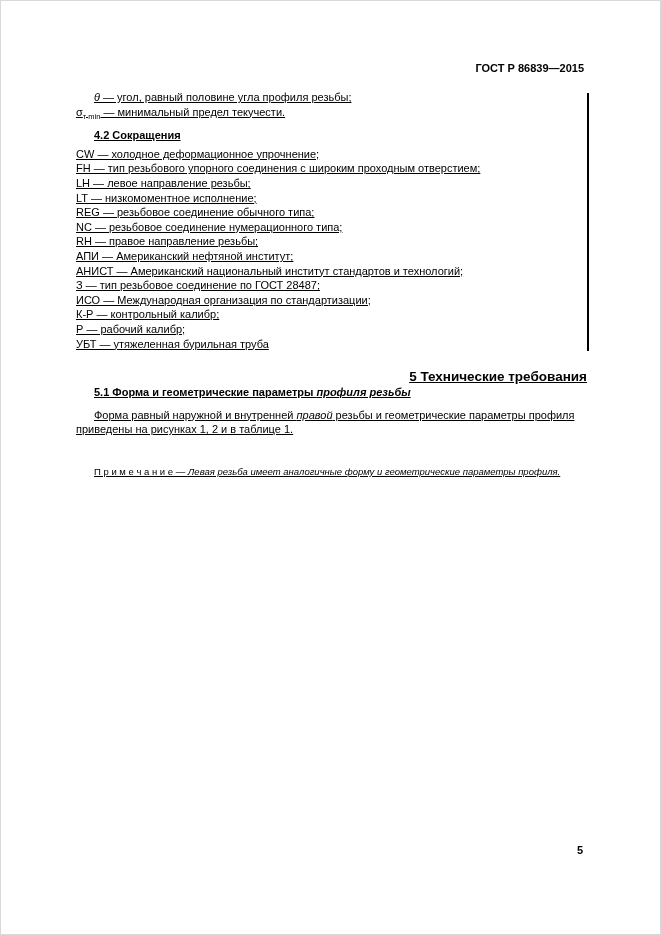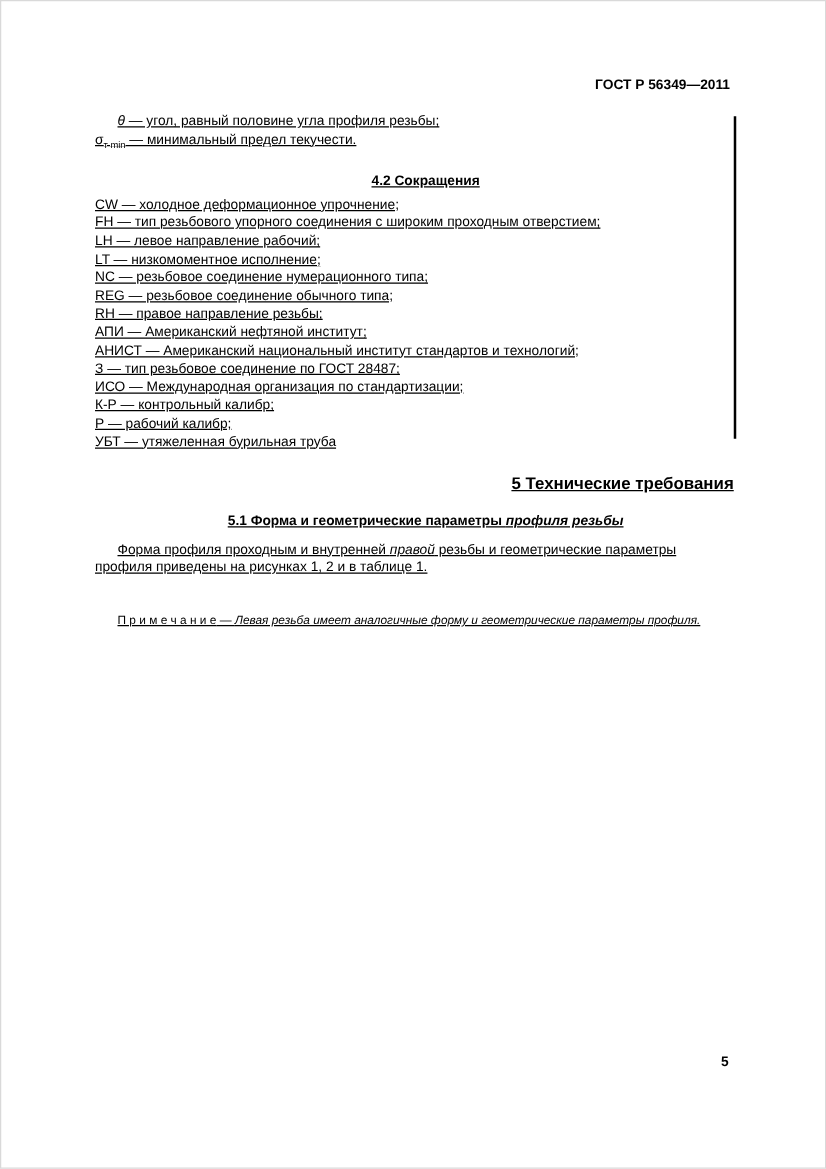--- a/index.html
+++ b/index.html
@@ -34,37 +34,34 @@
     font-size: 11px;
     line-height: 14.6px;
     text-decoration: underline;
   }
   p { margin: 0; }
   .indent { text-indent: 18px; }
   .italic { font-style: italic; }
   sub { font-size: 7.5px; line-height: 0; }
   .h42 {
     font-weight: bold;
-    margin-top: 19px;
+    margin-top: 9px;
     margin-bottom: 4px;
     text-indent: 18px;
-    text-align: center;
   }
   .h5 {
     font-weight: bold;
     font-size: 13.5px;
     margin-top: 17px;
     line-height: 17px;
     text-align: right;
   }
   .h51 {
     font-weight: bold;
-    margin-top: 15px;
     text-indent: 18px;
-    text-align: center;
   }
   .para {
     margin-top: 8px;
     text-indent: 18px;
   }
   .note {
     margin-top: 28px;
     font-size: 9.5px;
     line-height: 13px;
     text-indent: 18px;
@@ -83,55 +80,55 @@
     bottom: 78px;
     font-size: 11px;
     font-weight: bold;
   }
 </style>
 </head>
 <body>
 
 <div class="page">
 
-  <div class="doc-header">ГОСТ Р 56349—2011</div>
+  <div class="doc-header">ГОСТ Р 86839—2015</div>
 
   <div class="change-bar"></div>
 
   <div class="content">
 
     <p class="indent"><span class="italic">θ</span><span> — угол, равный половине угла профиля резьбы;</span></p>
 
     <p><span>σ</span><sub>т min</sub><span> — минимальный предел текучести.</span></p>
 
     <p class="h42">4.2 Сокращения</p>
 
 
     <div>
       <p>CW — холодное деформационное упрочнение;</p>
       <p>FH — тип резьбового упорного соединения с широким проходным отверстием;</p>
-      <p>LH — левое направление рабочий;</p>
+      <p>LH — левое направление резьбы;</p>
       <p>LT — низкомоментное исполнение;</p>
+      <p>REG — резьбовое соединение обычного типа;</p>
       <p>NC — резьбовое соединение нумерационного типа;</p>
-      <p>REG — резьбовое соединение обычного типа;</p>
       <p>RH — правое направление резьбы;</p>
       <p>АПИ — Американский нефтяной институт;</p>
       <p>АНИСТ — Американский национальный институт стандартов и технологий;</p>
       <p>З — тип резьбовое соединение по ГОСТ 28487;</p>
       <p>ИСО — Международная организация по стандартизации;</p>
       <p>К-Р — контрольный калибр;</p>
       <p>Р — рабочий калибр;</p>
       <p>УБТ — утяжеленная бурильная труба</p>
     </div>
 
     <p class="h5">5 Технические требования</p>
 
     <p class="h51"><span>5.1 Форма и геометрические параметры </span><span class="italic">профиля резьбы</span></p>
 
-    <p class="para"><span>Форма профиля проходным и внутренней </span><span class="italic">правой</span><span> резьбы и геометрические параметры профиля приведены на рисунках 1, 2 и в таблице 1.</span></p>
+    <p class="para"><span>Форма равный наружной и внутренней </span><span class="italic">правой</span><span> резьбы и геометрические параметры профиля приведены на рисунках 1, 2 и в таблице 1.</span></p>
 
     <p class="note"><span>П р и м е ч а н и е</span><span> — </span><span class="italic">Левая резьба имеет аналогичные форму и геометрические параметры профиля.</span></p>
 
   </div>
 
   <div class="page-number">5</div>
 
 </div>
 
 </body></html>

